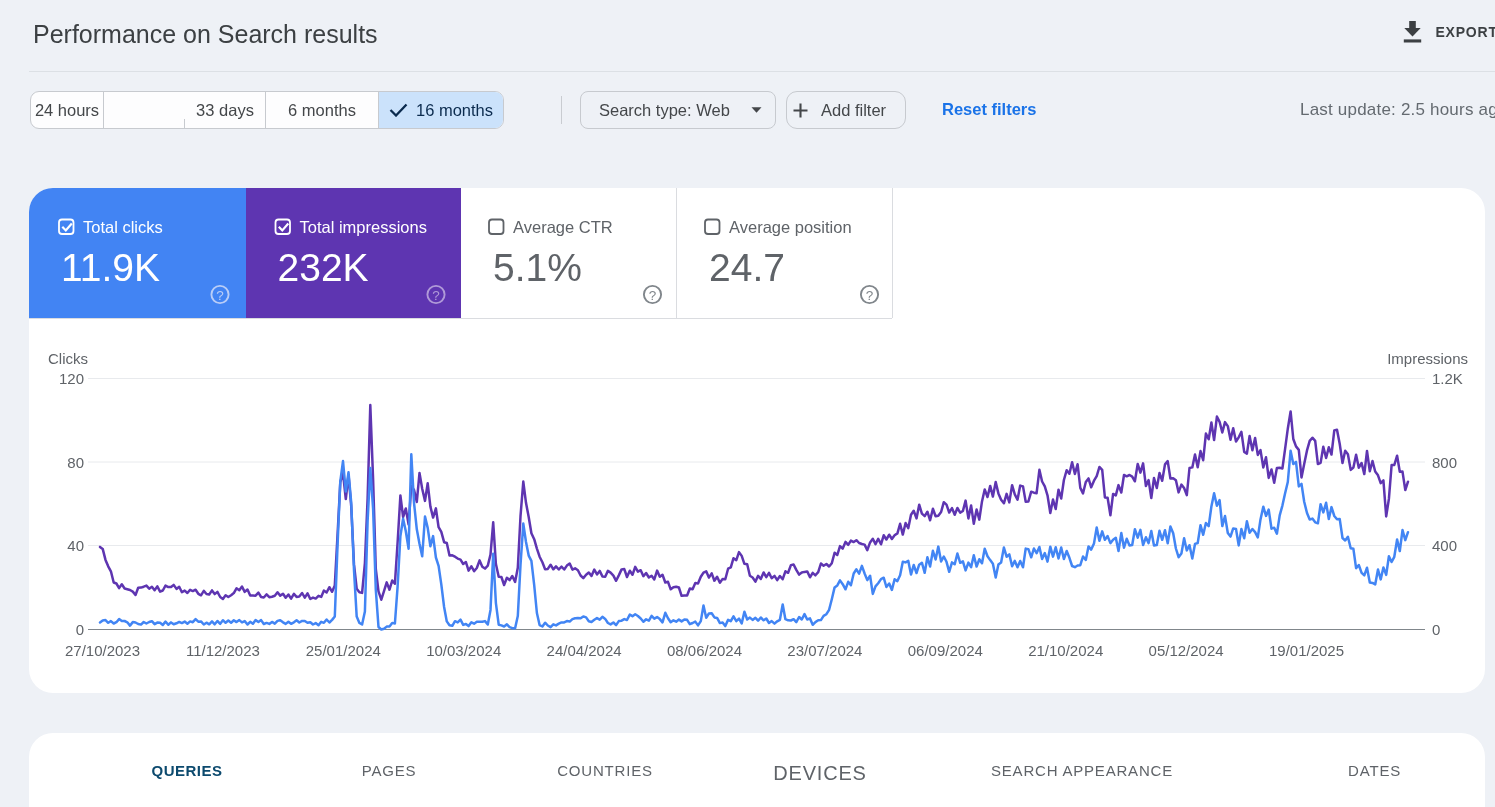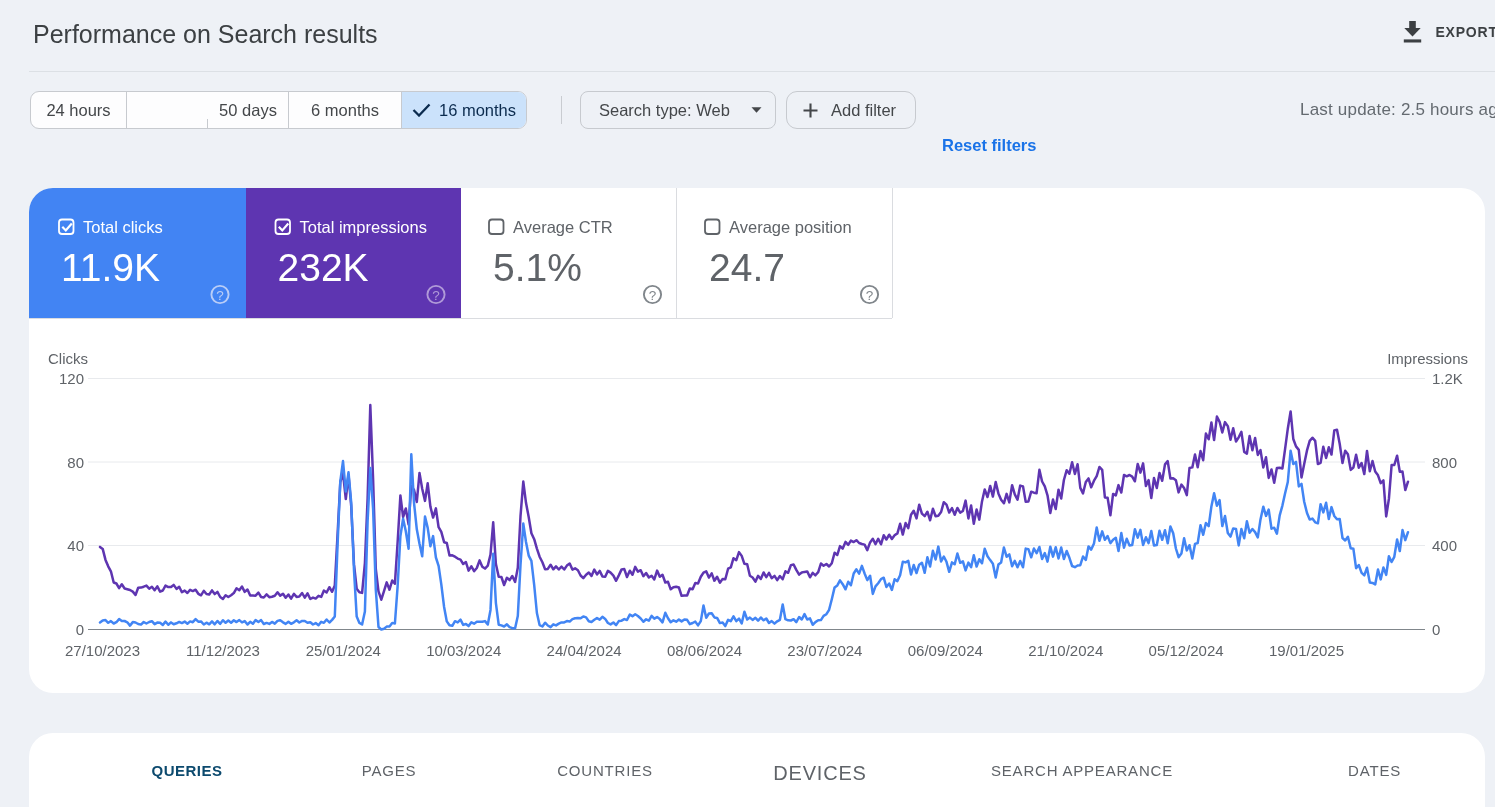--- a/index.html
+++ b/index.html
@@ -16,45 +16,45 @@
       <path d="M1.3 8 h16.4 L9.5 16.6 Z" fill="#3c4043"></path>
       <rect x="0.8" y="19.4" width="17.4" height="3.1" fill="#3c4043"></rect>
     </svg>
   <span style="font-size:14px;font-weight:700;color:#3c4043;letter-spacing:0.8px;vertical-align:middle;margin-left:9px;">EXPORT</span>
 </div>
 
 <div class="abs" style="left:29px;top:71px;width:1466px;height:1px;background:#dce0e5;"></div>
 
 <div class="abs" style="left:30px;top:91px;height:38px;display:flex;">
   <div style="display:flex;border:1px solid #c7cacf;border-radius:9px;overflow:hidden;background:#fdfdfe;text-align:center;">
-    <div style="width:96px;line-height:36px;font-size:16.5px;color:#44474a;border-right:1px solid #c7cacf;">24 hours</div>
+    <div style="width:73px;line-height:36px;font-size:16.5px;color:#44474a;border-right:1px solid #c7cacf;">24 hours</div>
     <div style="width:81px;line-height:36px;font-size:16.5px;color:#44474a;border-right:1px solid #c7cacf;margin-top:27px;">7 days</div>
-    <div style="width:81px;line-height:36px;font-size:16.5px;color:#44474a;border-right:1px solid #c7cacf;">50 days</div>
+    <div style="width:81px;line-height:36px;font-size:16.5px;color:#44474a;border-right:1px solid #c7cacf;">33 days</div>
     <div style="width:113px;line-height:36px;font-size:16.5px;color:#44474a;border-right:1px solid #c7cacf;">6 months</div>
     <div style="width:124px;line-height:36px;font-size:16.5px;color:#0b2b4e;background:#cbe2fb;">
       <svg width="19" height="14" viewBox="0 0 19 14" style="margin-right:8px;vertical-align:-1px;">
           <path d="M1.5 7 L7 12.5 17.5 1.5" fill="none" stroke="#0b2b4e" stroke-width="2.3"></path>
         </svg>16 months</div>
   </div>
 </div>
 
 <div class="abs" style="left:561px;top:96px;width:1px;height:28px;background:#c9ccd1;"></div>
 
 <div class="abs" style="left:580px;top:91px;height:38px;border:1px solid #c7cacf;border-radius:8px;padding:0 13px 0 18px;line-height:36px;font-size:16.5px;color:#44474a;">Search type: Web
   <svg width="11" height="6" viewBox="0 0 11 6" style="margin-left:17px;vertical-align:3px;">
       <path d="M0.5 0.2 H10.5 L5.5 5.8 Z" fill="#44474a"></path>
     </svg>
 </div>
 
-<div class="abs" style="left:786px;top:91px;height:38px;border:1px solid #c7cacf;border-radius:11px;padding:0 19px 0 16px;line-height:36px;font-size:16.5px;color:#44474a;">
+<div class="abs" style="left:786px;top:91px;height:38px;border:1px solid #c7cacf;border-radius:11px;padding:0 19px 0 6px;line-height:36px;font-size:16.5px;color:#44474a;">
   <svg width="15" height="15" viewBox="0 0 15 15" style="margin-right:13px;vertical-align:-2px;">
       <path d="M7.5 0.5 V14.5 M0.5 7.5 H14.5" stroke="#44474a" stroke-width="2.1" fill="none"></path>
     </svg>Add filter</div>
 
-<div class="abs" style="left:942px;top:100px;font-size:16.5px;font-weight:700;color:#1a73e8;margin-top:36px;">Reset filters</div>
+<div class="abs" style="left:942px;top:100px;font-size:16.5px;font-weight:700;color:#1a73e8;">Reset filters</div>
 
 <div class="abs" style="left:1300px;top:100px;font-size:17px;color:#646a70;white-space:nowrap;letter-spacing:0.2px;">Last update: 2.5 hours ago</div>
 
 <div class="abs" style="left:29px;top:188px;width:1456px;height:505px;background:#fff;border-radius:24px;overflow:hidden;">
 
   <div class="abs" style="left:0;top:0;width:216.5px;height:129.5px;background:#4284f3;"></div>
   <div class="abs" style="left:216.5px;top:0;width:215px;height:129.5px;background:#5e35b1;"></div>
   <div class="abs" style="left:647px;top:0;width:1px;height:129.5px;background:#dadce0;"></div>
   <div class="abs" style="left:862.5px;top:0;width:1px;height:129.5px;background:#dadce0;"></div>
   <div class="abs" style="left:0;top:129.5px;width:863px;height:1px;background:#dadce0;"></div>

